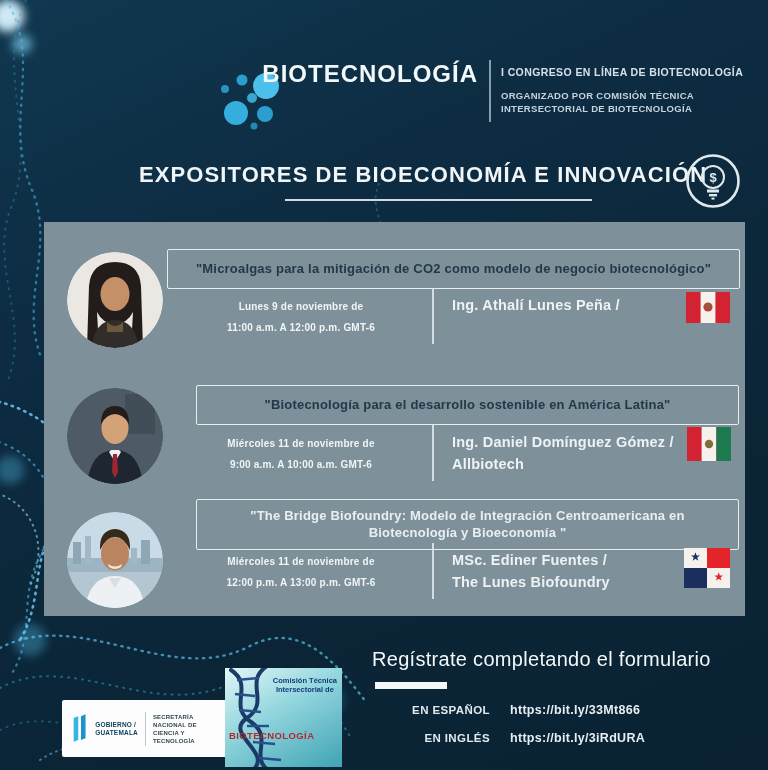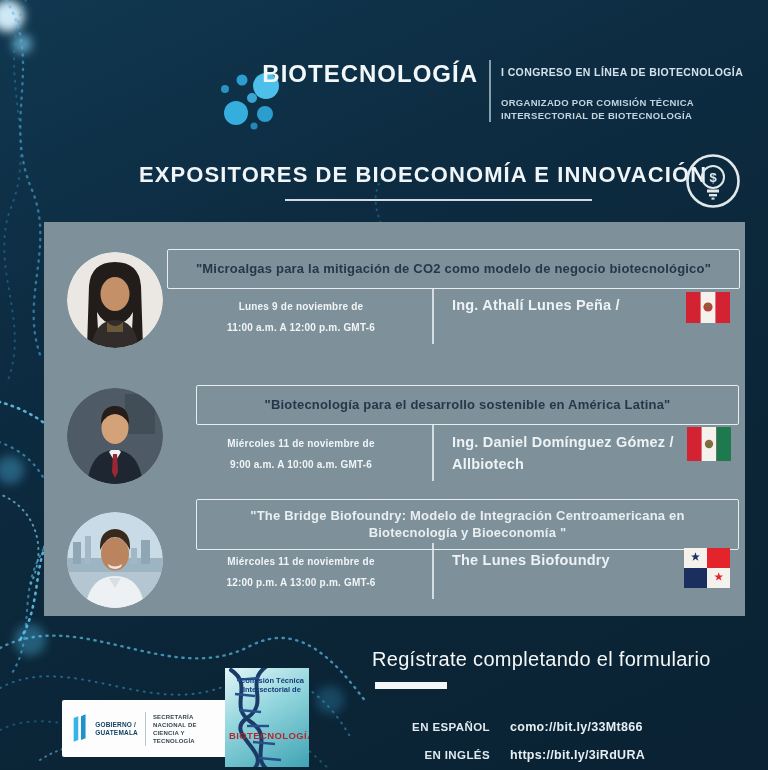--- a/index.html
+++ b/index.html
@@ -9,47 +9,47 @@
     font-family:"Liberation Sans",sans-serif;
     -webkit-font-smoothing:antialiased;
   }
   .abs{position:absolute;}
   
   .brand-title{left:240px;top:60px;width:238px;text-align:right;color:#f2f7f8;
     font-size:24px;font-weight:bold;letter-spacing:1px;line-height:28px;}
   .header-vdiv{left:489px;top:60px;width:2px;height:62px;background:#9db3bd;opacity:.85;}
   .congress-block{left:501px;top:66px;width:244px;color:#d3e2ea;}
   .congress-line{font-size:10.5px;font-weight:bold;letter-spacing:.4px;}
-  .organizer{margin-top:19px;font-size:9.5px;font-weight:bold;letter-spacing:.3px;line-height:12.5px;color:#c3d4de;}
+  .organizer{margin-top:12px;font-size:9.5px;font-weight:bold;letter-spacing:.3px;line-height:12.5px;color:#c3d4de;}
   
   .section-title{left:139px;top:162px;width:540px;color:#f0f5f7;font-size:22px;
     font-weight:bold;letter-spacing:1.1px;white-space:nowrap;}
   .section-underline{left:285px;top:199px;width:307px;height:2px;background:#e7eef1;opacity:.9;}
   
   .panel{left:44px;top:222px;width:701px;height:394px;background:#7e909a;}
   .avatar{width:96px;height:96px;border-radius:50%;overflow:hidden;}
   .title-box{border:1.5px solid #e8eef0;border-radius:2px;display:flex;align-items:center;justify-content:center;}
   .title-text{font-size:13px;font-weight:bold;color:#233849;text-align:center;line-height:16.5px;letter-spacing:.2px;}
   .title-text.light{color:#e9eff1;}
   .date-block{width:250px;text-align:center;color:#f1f5f6;font-size:10px;font-weight:bold;line-height:21px;letter-spacing:.2px;}
   .card-vdiv{width:2px;background:#e3ebee;opacity:.85;}
   .speaker-block{width:240px;color:#edf2f4;font-size:14.5px;font-weight:bold;line-height:22px;letter-spacing:.2px;}
   .flag{display:block;}
   
   .register-title{left:372px;top:648px;color:#f3f7f8;font-size:20px;font-weight:normal;letter-spacing:.3px;white-space:nowrap;}
   .register-underline{left:375px;top:682px;width:72px;height:7px;background:#f3f7f8;}
-  .link-row{left:372px;width:340px;display:flex;align-items:baseline;margin-top:17px;}
+  .link-row{left:372px;width:340px;display:flex;align-items:baseline;}
   .link-label{width:118px;text-align:right;color:#dfe9ee;font-size:11.5px;font-weight:bold;letter-spacing:.4px;flex:none;}
   .link-url{margin-left:20px;color:#e6eef2;font-size:12.5px;font-weight:bold;letter-spacing:.3px;text-decoration:none;}
   .gov-logo{left:62px;top:700px;width:168px;height:57px;background:#fdfdfd;border-radius:2px;
     display:flex;align-items:center;padding:0 8px;box-sizing:border-box;}
   .gov-brand{margin-left:5px;color:#11425f;font-size:6.5px;font-weight:bold;line-height:8px;letter-spacing:.2px;}
   .gov-div{width:1px;height:34px;background:#b9c6cc;margin:0 7px;}
   .gov-right{color:#32464f;font-size:6px;font-weight:bold;line-height:8px;letter-spacing:.2px;}
-  .cti-logo{left:225px;top:668px;width:84px;height:99px;
+  .cti-logo{left:225px;top:668px;width:117px;height:99px;
     background:linear-gradient(150deg,#e2f6f7 0%,#8fd4dc 45%,#3fa3b4 100%);overflow:hidden;}
   .cti-text-top{position:absolute;right:5px;top:8px;text-align:center;color:#143c78;font-size:7.5px;font-weight:bold;line-height:9px;}
   .cti-text-bottom{position:absolute;left:4px;bottom:26px;color:#b5282c;font-size:9.5px;font-weight:bold;letter-spacing:.4px;}
 </style>
 </head>
 <body>
 
 <div class="poster">
 
   <svg class="abs" style="left:0;top:0" width="768" height="770" viewBox="0 0 768 770">
@@ -210,37 +210,38 @@
     </svg>
     <div class="abs title-box" style="left:196px;top:499px;width:541px;height:49px">
       <div class="title-text light" style="max-width:448px">"The Bridge Biofoundry: Modelo de Integración Centroamericana en Biotecnología y Bioeconomía "</div>
     </div>
     <div class="abs date-block" style="left:176px;top:551px">
       <div>Miércoles 11 de noviembre de</div>
       <div>12:00 p.m. A 13:00 p.m. GMT-6</div>
     </div>
     <div class="abs card-vdiv" style="left:432px;top:543px;height:56px"></div>
     <div class="abs speaker-block" style="left:452px;top:549px">
+      <div>MSc. Ediner Fuentes /</div>
       <div>The Lunes Biofoundry</div>
     </div>
     <svg class="abs flag" style="left:684px;top:548px" width="46" height="40" viewBox="0 0 46 40">
       <rect width="46" height="40" fill="#f5f2ee"></rect>
       <rect x="23" width="23" height="20" fill="#e3242b"></rect>
       <rect y="20" width="23" height="20" fill="#1b2f5e"></rect>
       <path d="M11.5,4 L13.3,9.2 L18.6,9.2 L14.3,12.4 L16,17.6 L11.5,14.4 L7,17.6 L8.7,12.4 L4.4,9.2 L9.7,9.2 Z" fill="#1b2f5e" transform="scale(0.62) translate(7,3)"></path>
       <path d="M11.5,4 L13.3,9.2 L18.6,9.2 L14.3,12.4 L16,17.6 L11.5,14.4 L7,17.6 L8.7,12.4 L4.4,9.2 L9.7,9.2 Z" fill="#e3242b" transform="scale(0.62) translate(44.5,35)"></path>
     </svg>
   </div>
 
   <div class="abs register-title">Regístrate completando el formulario</div>
   <div class="abs register-underline"></div>
 
   <div class="abs link-row" style="top:703px">
     <span class="link-label">EN ESPAÑOL</span>
-    <a class="link-url" href="#">como://bit.ly/33Mt866</a>
+    <a class="link-url" href="#">https://bit.ly/33Mt866</a>
   </div>
   <div class="abs link-row" style="top:731px">
     <span class="link-label">EN INGLÉS</span>
     <a class="link-url" href="#">https://bit.ly/3iRdURA</a>
   </div>
 
   <div class="abs gov-logo">
     <svg width="22" height="36" viewBox="0 0 22 36">
       <path d="M4,6 L9,4 L9,30 L4,32 Z" fill="#35b4e5"></path>
       <path d="M12,4 L17,2 L17,28 L12,30 Z" fill="#1d93c9"></path>

